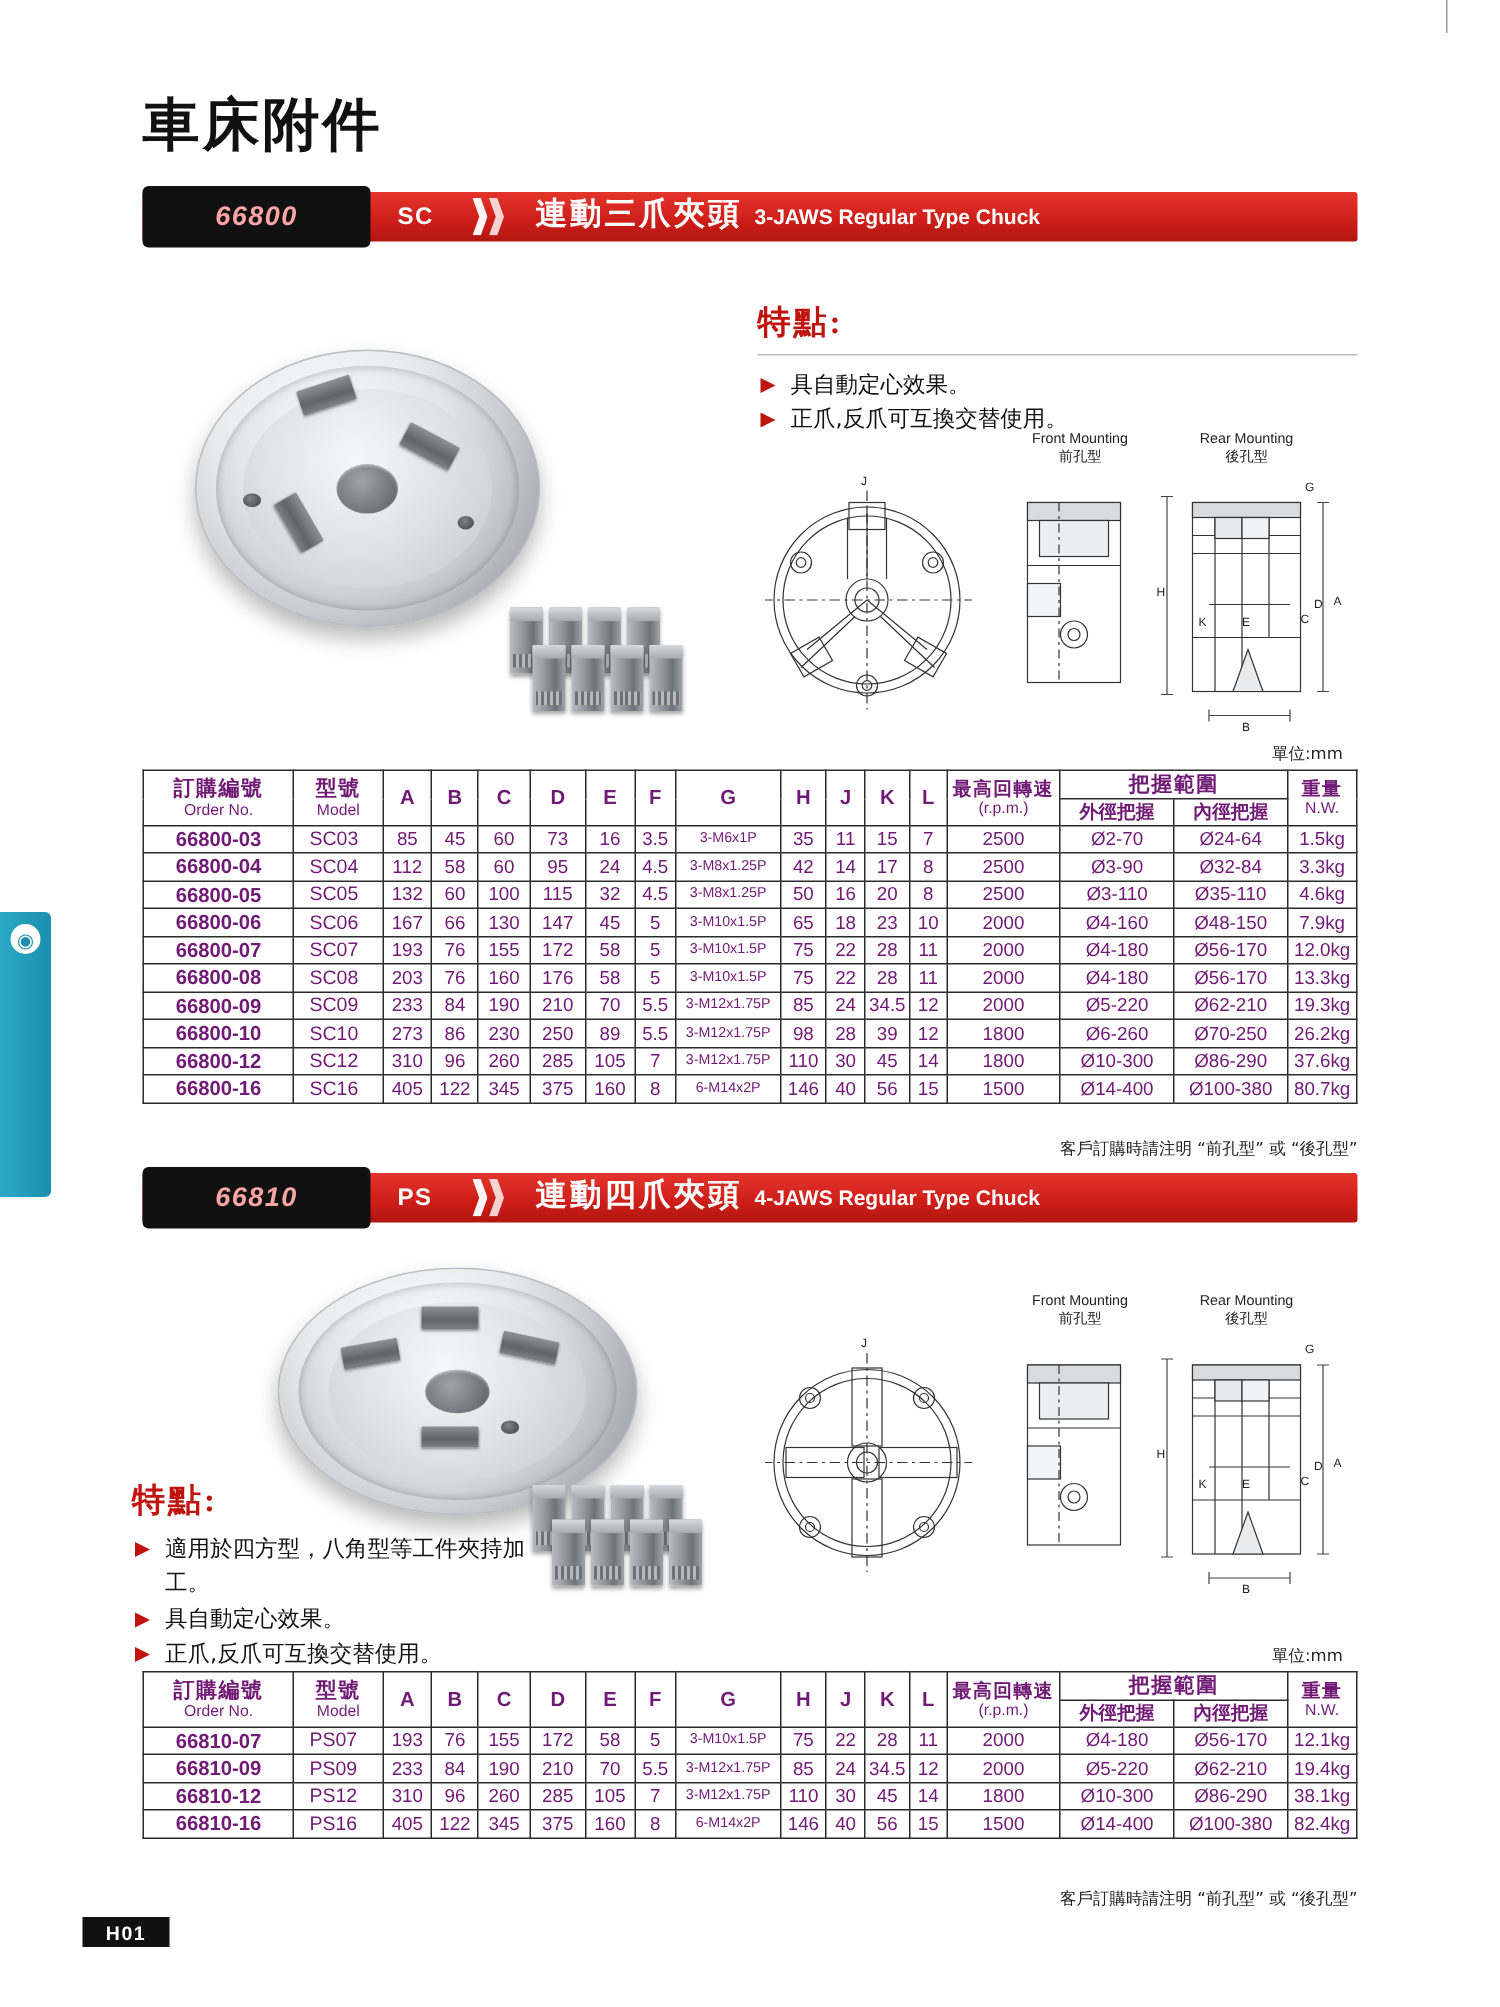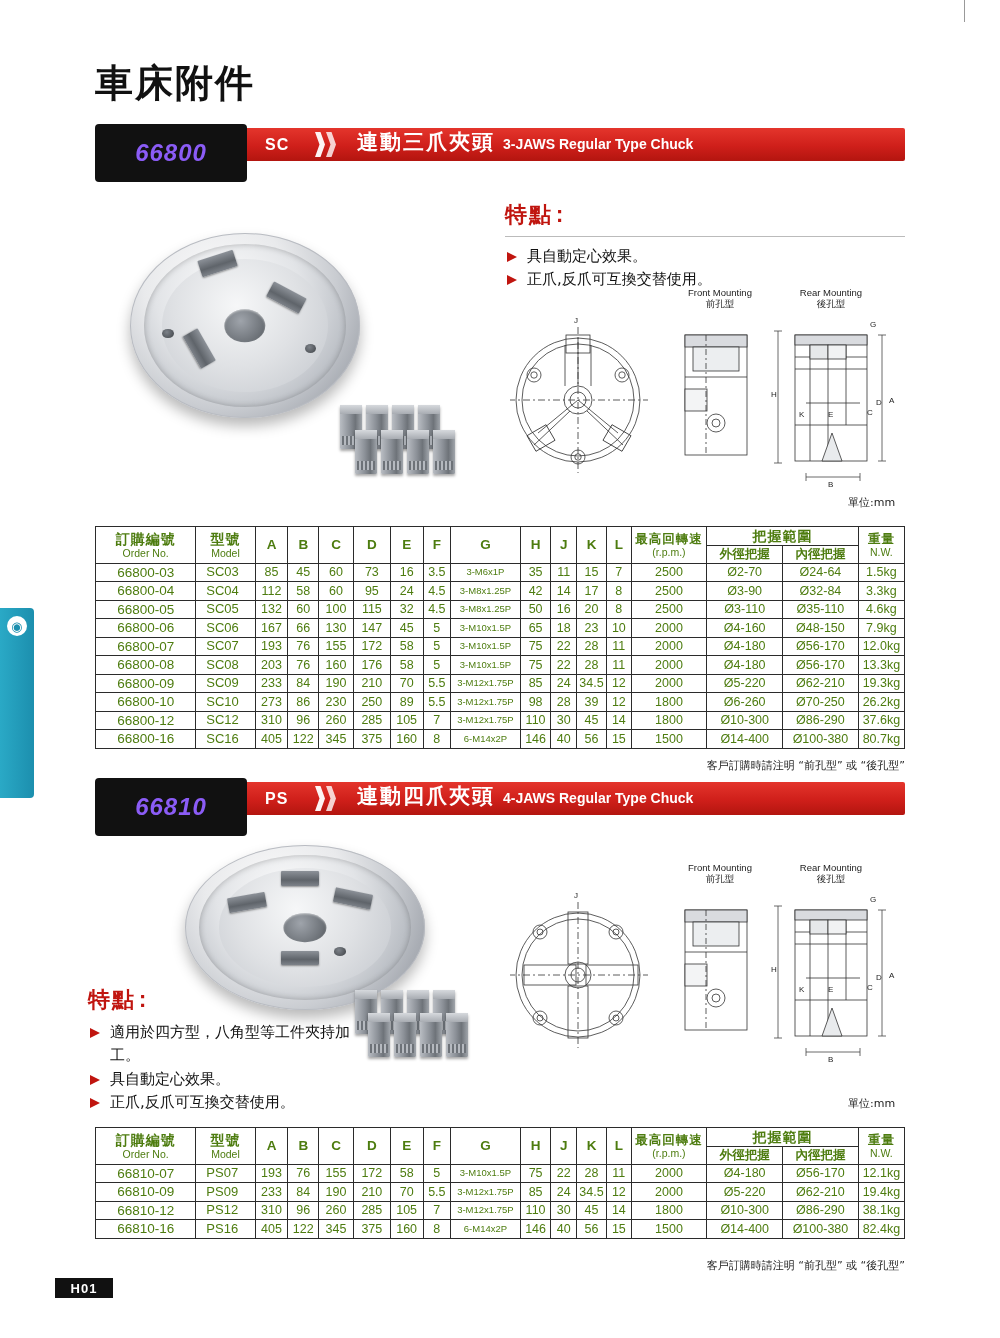--- a/index.html
+++ b/index.html
@@ -22,23 +22,23 @@
   .title-en { font-size:29px; font-weight:bold; color:#333; letter-spacing:0px; line-height:1; padding-bottom:2px; }
 
   
   .banner { position:absolute; left:95px; width:810px; height:33px; }
   .banner .bar {
     position:absolute; left:0; top:0; right:0; bottom:0;
     background:linear-gradient(to bottom,#e4352c 0%, #cf1f1a 55%, #b3150f 100%);
     border-radius:2px;
   }
   .banner .code {
-    position:absolute; left:0; top:-4px; width:152px; height:58px;
-    background:#111; color:#8b5cf6; border-radius:4px;
-    font-size:24px; font-weight:bold; font-style:italic;
+    position:absolute; left:0; top:-4px; width:152px; height:41px;
+    background:#111; color:#fca5a5; border-radius:4px;
+    font-size:18px; font-weight:bold; font-style:italic;
     display:flex; align-items:center; justify-content:center;
     letter-spacing:1px;
   }
   .banner .sub {
     position:absolute; left:170px; top:0; height:33px; display:flex; align-items:center;
     color:#fff; font-size:16px; font-weight:bold; letter-spacing:1px;
   }
   .banner .chev { position:absolute; left:220px; top:4px; width:26px; height:25px; }
   .banner .chev:before, .banner .chev:after {
     content:""; position:absolute; top:0; width:10px; height:25px;
@@ -48,21 +48,21 @@
   .banner .chev:after { left:11px; opacity:.8; }
   .banner .names {
     position:absolute; left:262px; top:0; height:33px; display:flex; align-items:baseline; gap:8px; color:#fff;
   }
   .banner .names .cn { font-family:"DejaVu Sans", sans-serif; font-size:21px; font-weight:bold; letter-spacing:2px; }
   .banner .names .en { font-size:14px; font-weight:bold; padding-bottom:1px; }
 
   
   .features { position:absolute; }
   .features h3 {
-    margin:0 0 6px 0; font-family:Liberation Mono, monospace; font-size:22px; font-weight:bold; color:#c0150f;
+    margin:0 0 6px 0; font-family:Liberation Serif, serif; font-size:22px; font-weight:bold; color:#c0150f;
     letter-spacing:2px;
   }
   .features .rule { border-bottom:1px solid #bbb; margin-bottom:8px; }
   .features ul { list-style:none; margin:0; padding:0; }
   .features li {
     position:relative; padding-left:22px; font-family:"DejaVu Sans", sans-serif;
     font-size:15px; line-height:1.55; color:#111;
   }
   .features li:before {
     content:""; position:absolute; left:2px; top:7px; width:0; height:0;
@@ -120,30 +120,30 @@
 
   
   .drawing { position:absolute; }
   .drawing svg { display:block; }
 
   .unit-label { position:absolute; font-size:11px; color:#222; }
 
   
   table.spec {
     position:absolute; border-collapse:collapse;
-    font-size:12.5px; color:#4d7c0f; background:#fff;margin-top:13px;
+    font-size:12.5px; color:#701a75; background:#fff;
   }
   table.spec th, table.spec td {
     border:1px solid #2b2b2b; text-align:center; padding:1px 2px; line-height:1.15;
     font-family:"Liberation Sans", sans-serif;
   }
   table.spec th { font-weight:bold; }
   table.spec .hdr-cn { font-family:"DejaVu Sans", sans-serif; font-size:14px; font-weight:bold; letter-spacing:1px; }
   table.spec .hdr-en { font-size:10.5px; font-weight:normal; }
-  table.spec td.order { font-weight:normal; font-size:13.5px; text-align:center; }
+  table.spec td.order { font-weight:bold; font-size:13.5px; text-align:center; }
   table.spec td.model { font-size:13px; text-align:left; padding-left:10px; }
   table.spec td.thread { font-size:9.5px; }
   table.spec td.grip { font-size:12.5px; }
   table.spec th.small { font-size:11px; }
   table.spec .letter { font-weight:bold; font-size:13.5px; }
 
   .note {
     position:absolute; font-family:"DejaVu Sans", sans-serif; font-size:11px; color:#222;
     text-align:right;
   }

